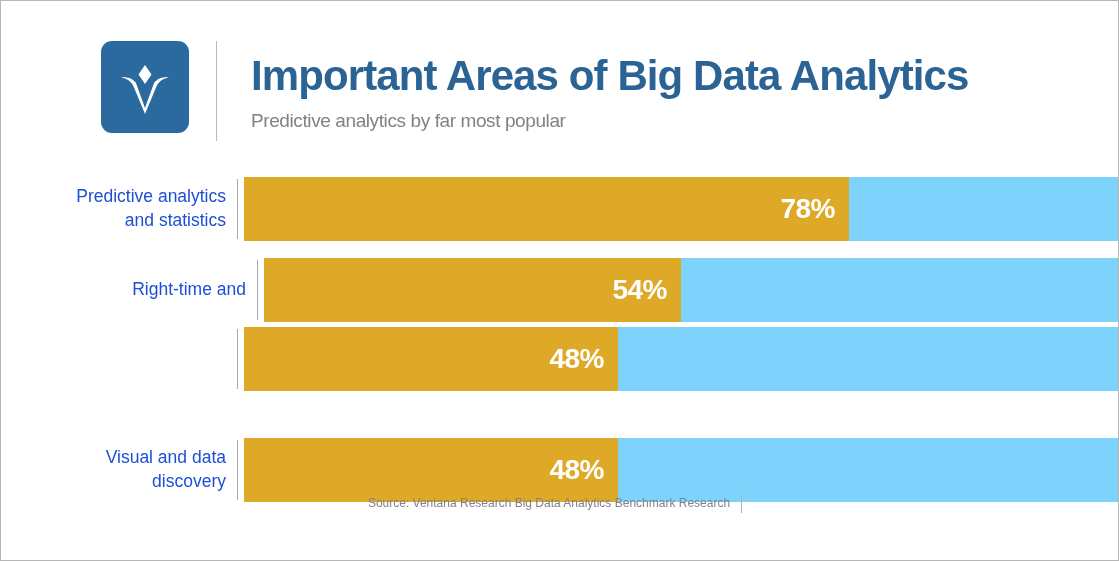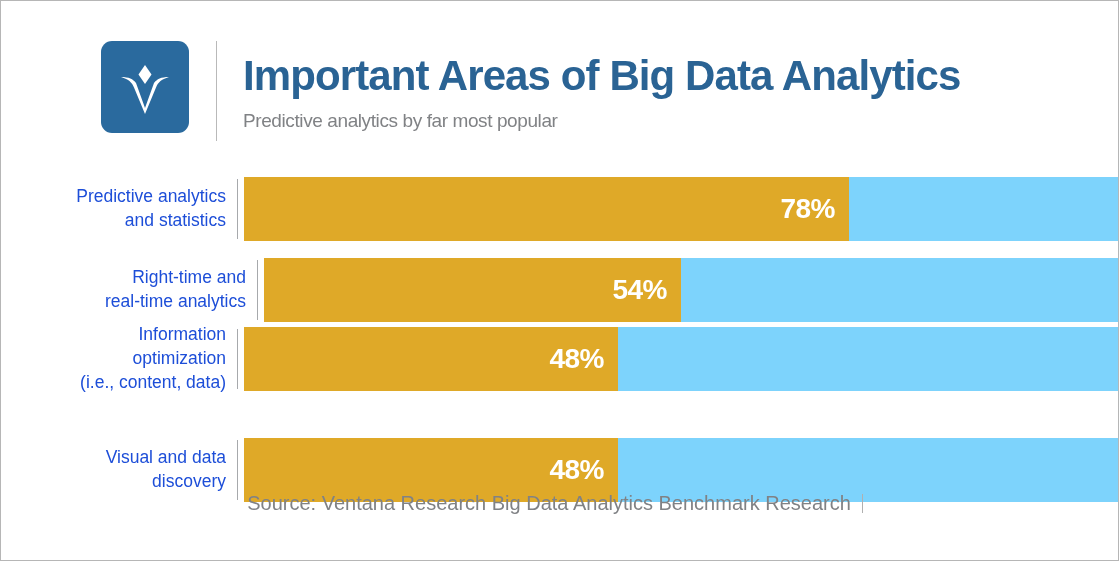--- a/index.html
+++ b/index.html
@@ -46,21 +46,21 @@
   .header-divider {
     width: 1px;
     background: #b9b9b9;
     margin-left: 27px;
     margin-right: 0;
     flex: 0 0 auto;
     align-self: stretch;
   }
 
   .header-text {
-    margin-left: 26px;
+    margin-left: 34px;
     display: flex;
     flex-direction: column;
     justify-content: center;
     flex: 1 1 auto;
     padding-top: 2px;
   }
 
   .title {
     font-size: 42px;
     font-weight: bold;
@@ -161,21 +161,21 @@
   
   .footer {
     position: absolute;
     left: 0;
     top: 490px;
     width: 1119px;
     height: 24px;
     display: flex;
     align-items: center;
     justify-content: center;
-    font-size: 20px;
+    font-size: 12px;
     color: #808285;
   }
   .footer-source { white-space: nowrap; }
   .footer-divider {
     width: 1px;
     height: 19px;
     background: #b0b0b0;
     margin: 0 11px;
     flex: 0 0 auto;
   }
@@ -215,36 +215,30 @@
       <div class="track">
         <div class="bar" style="width:605px">
           <span class="bar-value">78%</span>
         </div>
       </div>
     </div>
 
     <div class="bar-row r1">
       <div class="label-cell">
         <span>Right-time and</span>
-        <span>real-time analytics</span>
       </div>
       <div class="tick"></div>
       <div class="track">
         <div class="bar" style="width:417px">
           <span class="bar-value">54%</span>
         </div>
       </div>
     </div>
 
     <div class="bar-row r2">
-      <div class="label-cell">
-        <span>Information</span>
-        <span>optimization</span>
-        <span>(i.e., content, data)</span>
-      </div>
       <div class="tick"></div>
       <div class="track">
         <div class="bar" style="width:374px">
           <span class="bar-value">48%</span>
         </div>
       </div>
     </div>
 
     <div class="bar-row r3">
       <div class="label-cell">

